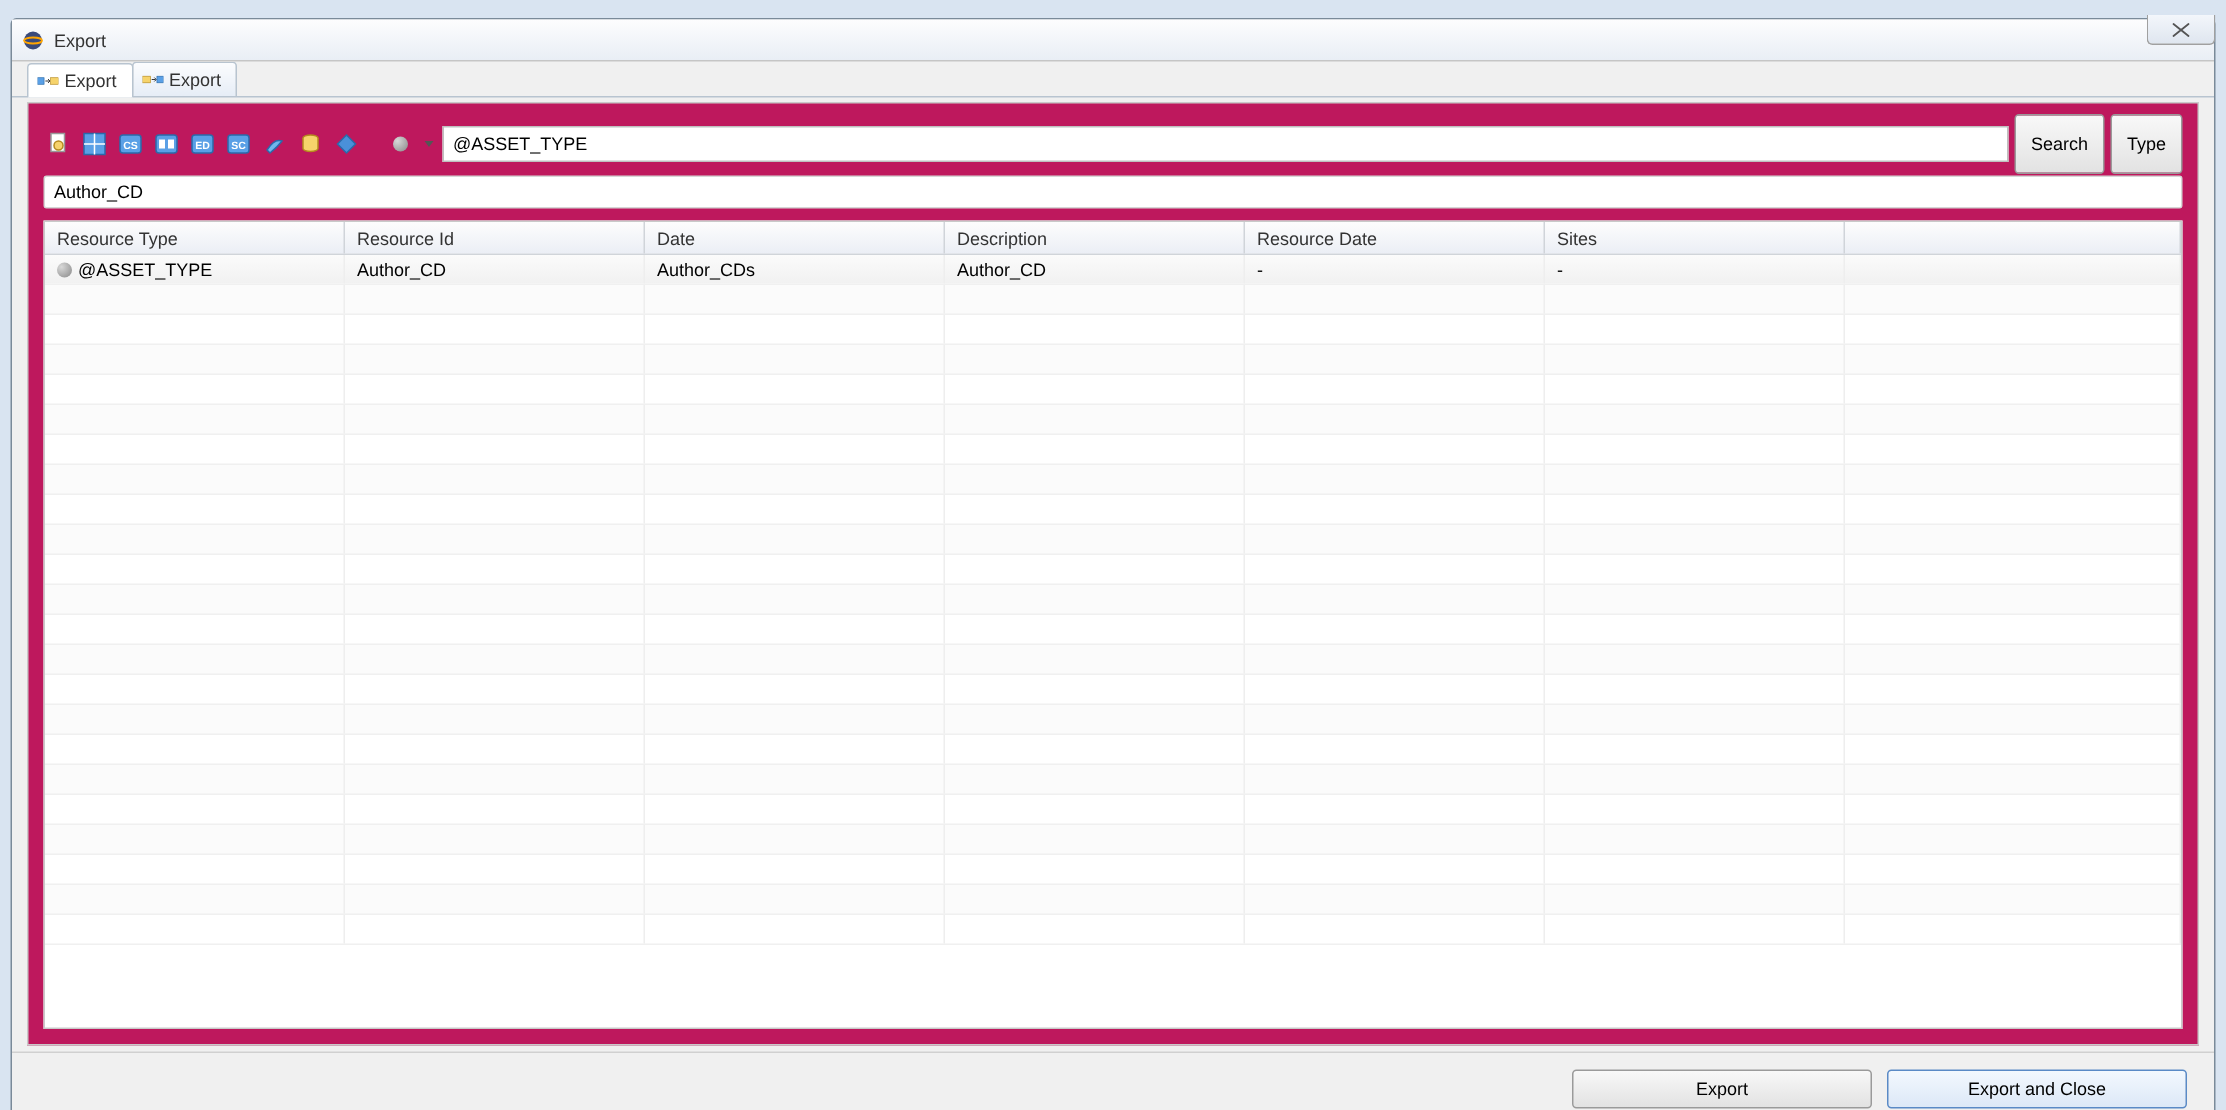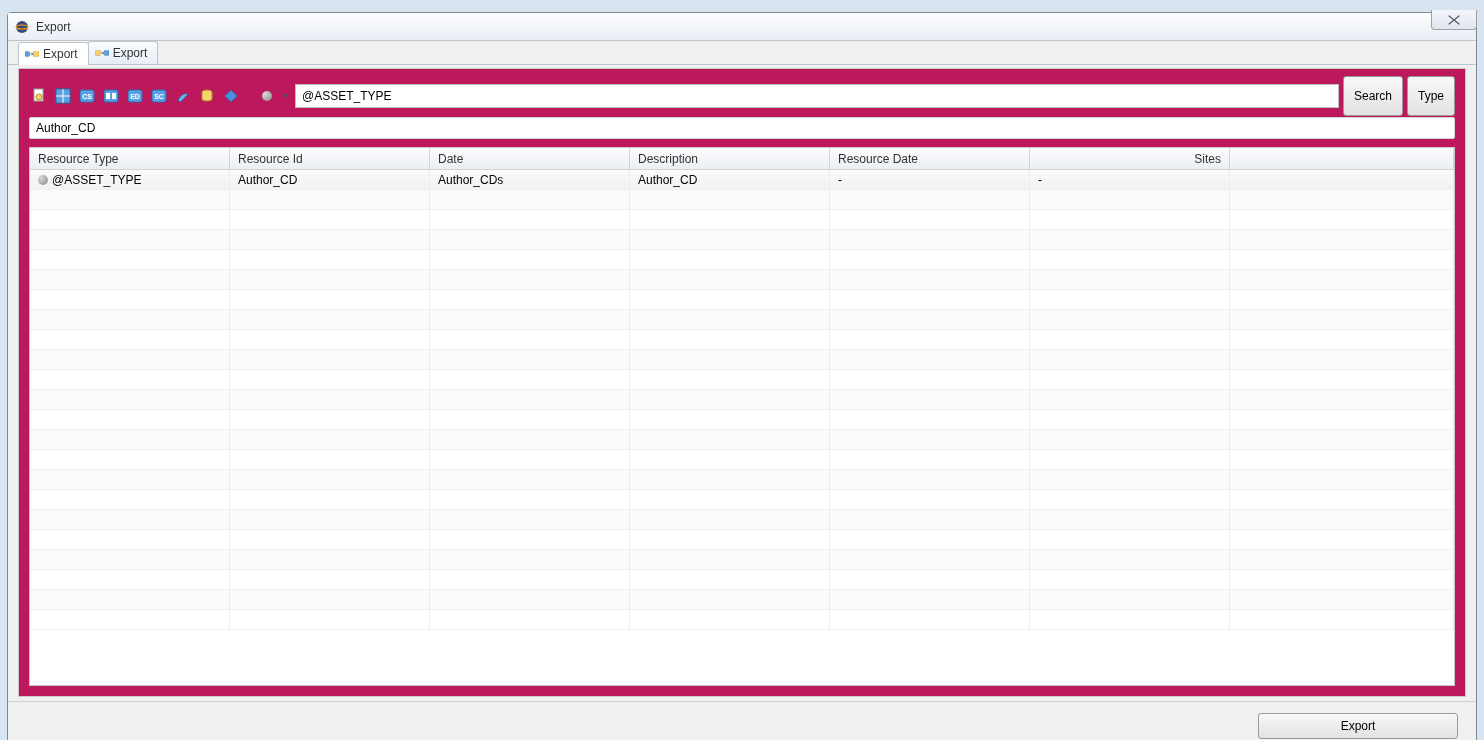--- a/index.html
+++ b/index.html
@@ -150,21 +150,21 @@
   border-right:1px solid #eee;
   padding:2px 8px;
   overflow:hidden; white-space:nowrap;
   display:flex; align-items:center; gap:4px;
 }
 .col0{ width:200px; }
 .col1{ width:200px; }
 .col2{ width:200px; }
 .col3{ width:200px; }
 .col4{ width:200px; }
-.col5{ width:200px;text-align:right; }
+.col5{ width:200px; }
 .col6{ flex:1; }
 .dot { width:10px;height:10px;border-radius:50%;background:radial-gradient(circle at 30% 30%,#d8d8d8,#888);display:inline-block; }
 .footer {
   position:absolute;
   left:0; right:0; bottom:0;
   height:48px;
   background:#f0f0f0;
   border-top:1px solid #d0d0d0;
   display:flex; align-items:center; justify-content:flex-end;
   padding:0 18px; gap:10px;
@@ -533,14 +533,15 @@
               <div class="td col5"></div>
               <div class="td col6"></div>
             </div>
         </div>
       </div>
     </div>
   </div>
 
   <div class="footer">
     <button class="bigbtn">Export</button>
+    <button class="bigbtn primary">Export and Close</button>
   </div>
 </div>
 
 </body></html>

